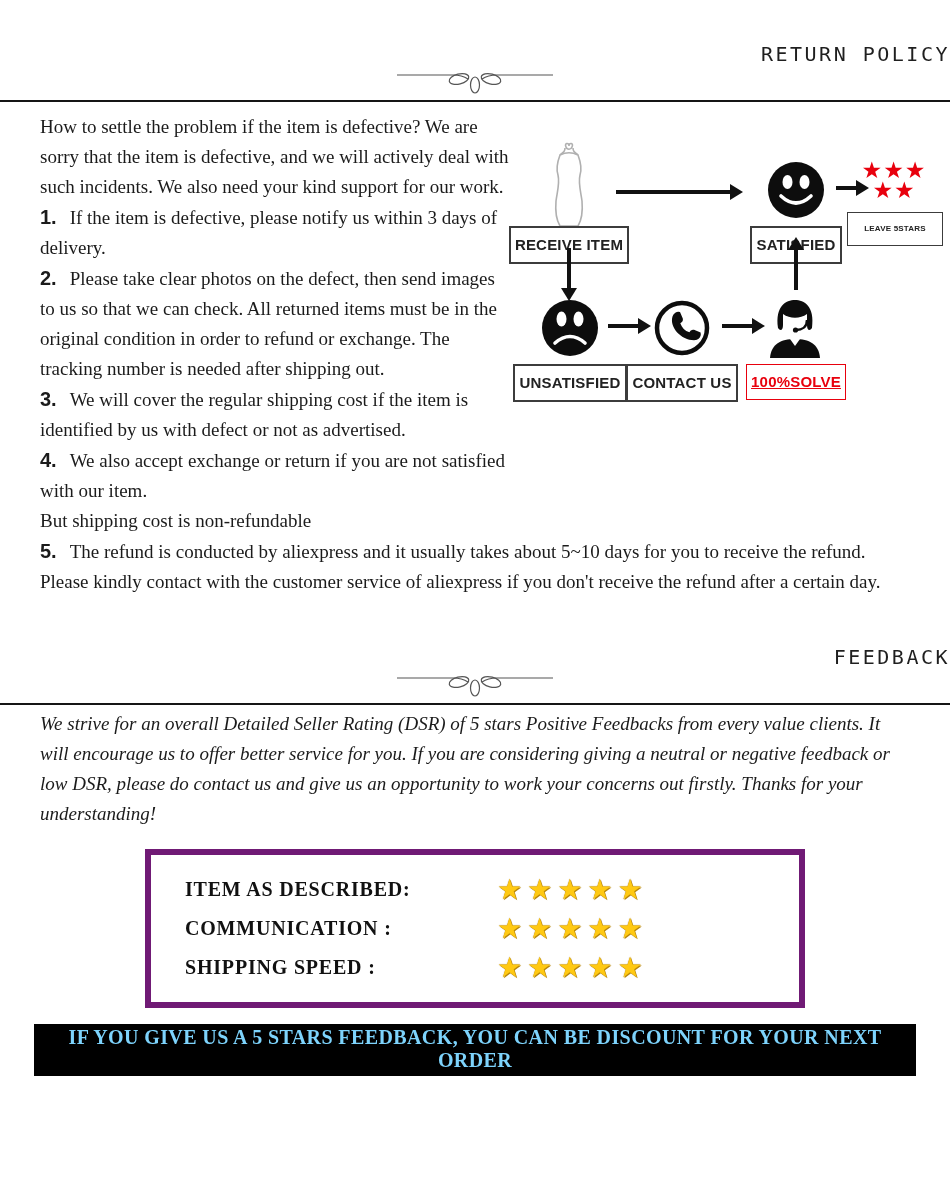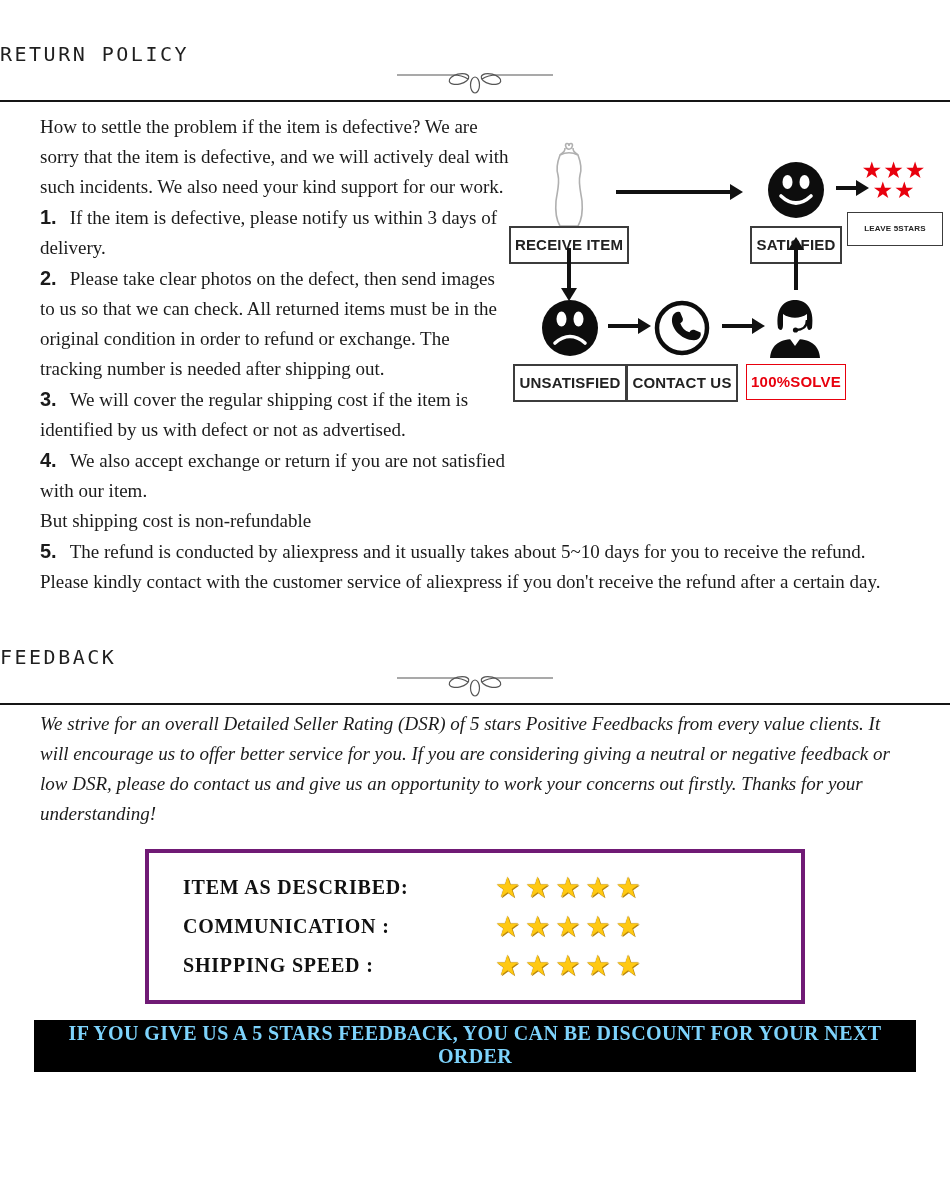--- a/index.html
+++ b/index.html
@@ -4,21 +4,21 @@
 <style>
   * { margin:0; padding:0; box-sizing:border-box; }
   html,body { background:#fff; }
   body {
     width:950px; height:1183px; margin:0 auto; position:relative;
     font-family:"Liberation Serif", serif; color:#1b1b1b; overflow:hidden;
   }
   .page { padding-top:42px; }
 
   
-  .sec-head { text-align:left; }
+  .sec-head { text-align:right; }
   .sec-title {
     font-family:"DejaVu Sans Mono", monospace;
     font-size:20px; letter-spacing:2.5px; color:#1f1f1f; font-weight:normal;
   }
   .flourish { display:block; margin:1px auto 0; }
   .rule { border-top:2px solid #151515; margin-top:5px; }
 
   
   .content { padding:10px 40px 0; font-size:19px; line-height:30px; }
   .content p { margin:0; }
@@ -35,21 +35,21 @@
     margin:26px 0 88px 4px;
   }
   .fc-abs { position:absolute; }
   .fc-label { position:absolute; display:flex; justify-content:center; }
   .fc-label span {
     font-family:"Liberation Sans", sans-serif; font-weight:bold; font-size:15px;
     letter-spacing:0.2px; color:#222; background:#fff;
     border:2px solid #3c3c3c; padding:2px 4px; white-space:nowrap;
   }
   .fc-label.small span { font-size:8px; border-width:1.5px; padding:1px 16px; }
-  .fc-label.red span { color:#e8000d; border:1.5px solid #e8000d; }
+  .fc-label.red span { color:#e8000d; border:1.5px solid #e8000d;text-decoration:underline; }
 
   .arr-r { position:absolute; height:4px; background:#111; }
   .arr-r::after {
     content:""; position:absolute; right:-11px; top:50%; transform:translateY(-50%);
     border-left:13px solid #111; border-top:8px solid transparent; border-bottom:8px solid transparent;
   }
   .arr-d { position:absolute; width:4px; background:#111; }
   .arr-d::after {
     content:""; position:absolute; bottom:-11px; left:50%; transform:translateX(-50%);
     border-top:13px solid #111; border-left:8px solid transparent; border-right:8px solid transparent;
@@ -61,21 +61,21 @@
   }
 
   .red-stars { text-align:center; line-height:20px; font-size:23px; color:#e8000d;
     font-family:"DejaVu Sans", sans-serif; letter-spacing:1px; }
 
   
   .fb-head { margin-top:48px; }
   .fb-para { padding:4px 40px 0; font-size:19px; line-height:30px;font-style:italic; }
 
   .rating-box {
-    width:660px; margin:20px auto 0; border:4px solid #701a75;
+    width:660px; margin:20px auto 0; border:6px solid #701a75;
     padding:15px 0 15px 34px;
   }
   .rating-row { display:flex; align-items:center; height:39px; }
   .rating-label {
     width:312px; font-weight:bold; font-size:20px; letter-spacing:0.8px; color:#111;
   }
   .gold-stars {
     font-family:"DejaVu Sans", sans-serif; font-size:28px; letter-spacing:5px;
     color:#ffc913; text-shadow:1px 1px 0 #b8860b, 0 0 1px #8a5a00;
   }

